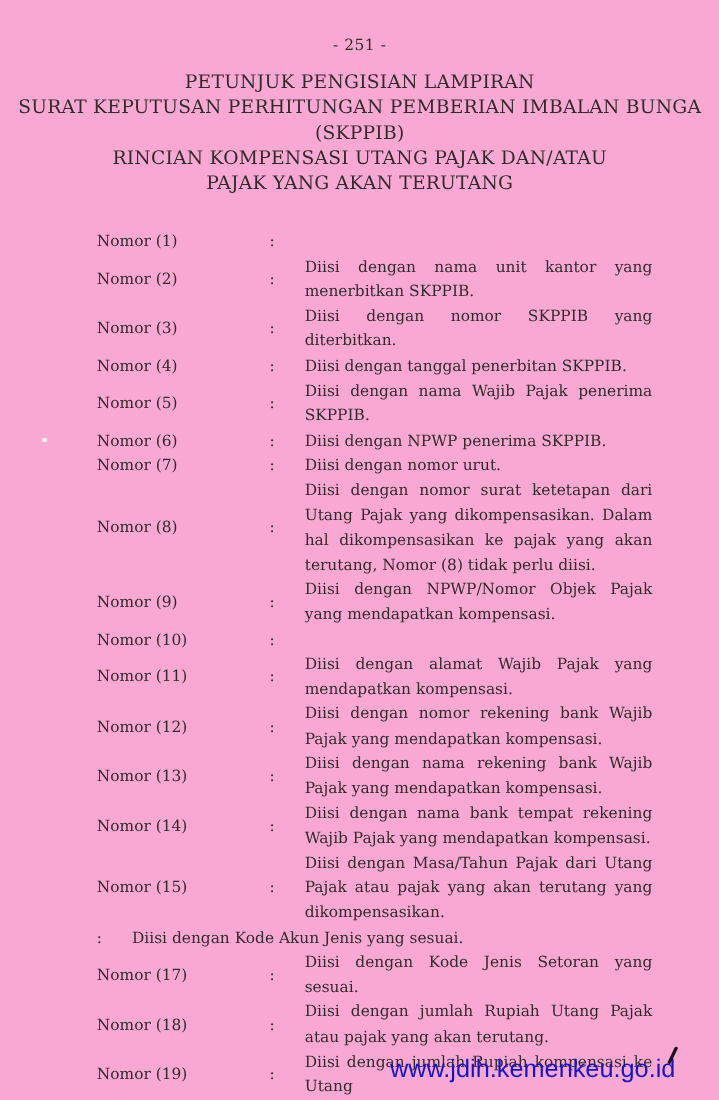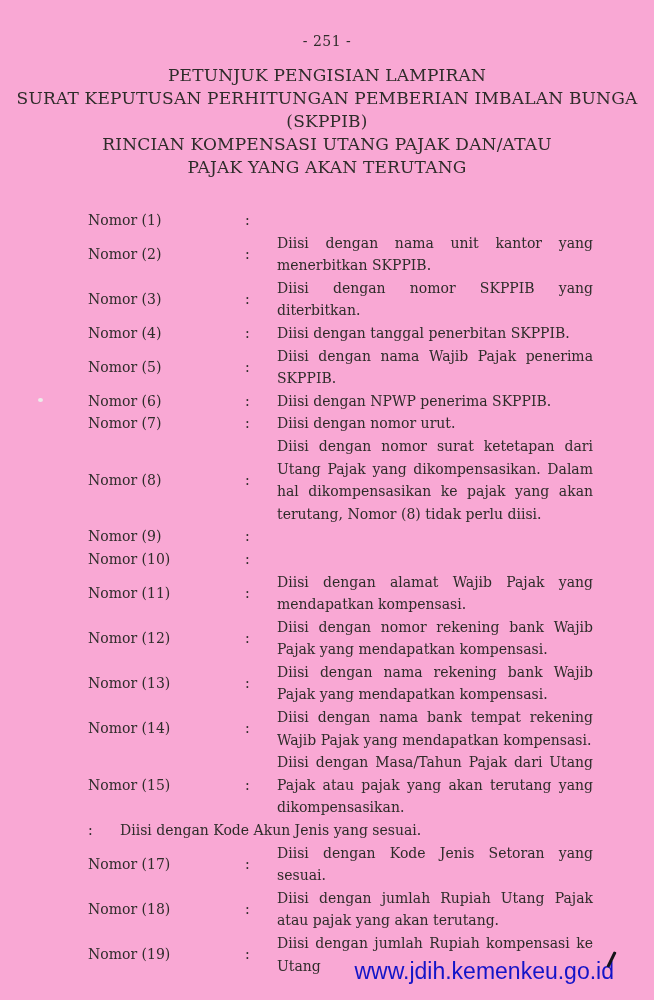--- a/index.html
+++ b/index.html
@@ -149,20 +149,21 @@
 
   <div class="item-row">
     <div class="item-label">Nomor (8)</div>
     <div class="item-colon">:</div>
     <div class="item-desc">Diisi dengan nomor surat ketetapan dari Utang Pajak yang dikompensasikan. Dalam hal dikompensasikan ke pajak yang akan terutang, Nomor (8) tidak perlu diisi.</div>
   </div>
 
   <div class="item-row">
     <div class="item-label">Nomor (9)</div>
     <div class="item-colon">:</div>
+    <div class="item-desc">Diisi dengan NPWP/Nomor Objek Pajak yang mendapatkan kompensasi.</div>
   </div>
 
   <div class="item-row">
     <div class="item-label">Nomor (10)</div>
     <div class="item-colon">:</div>
   </div>
 
   <div class="item-row">
     <div class="item-label">Nomor (11)</div>
     <div class="item-colon">:</div>

